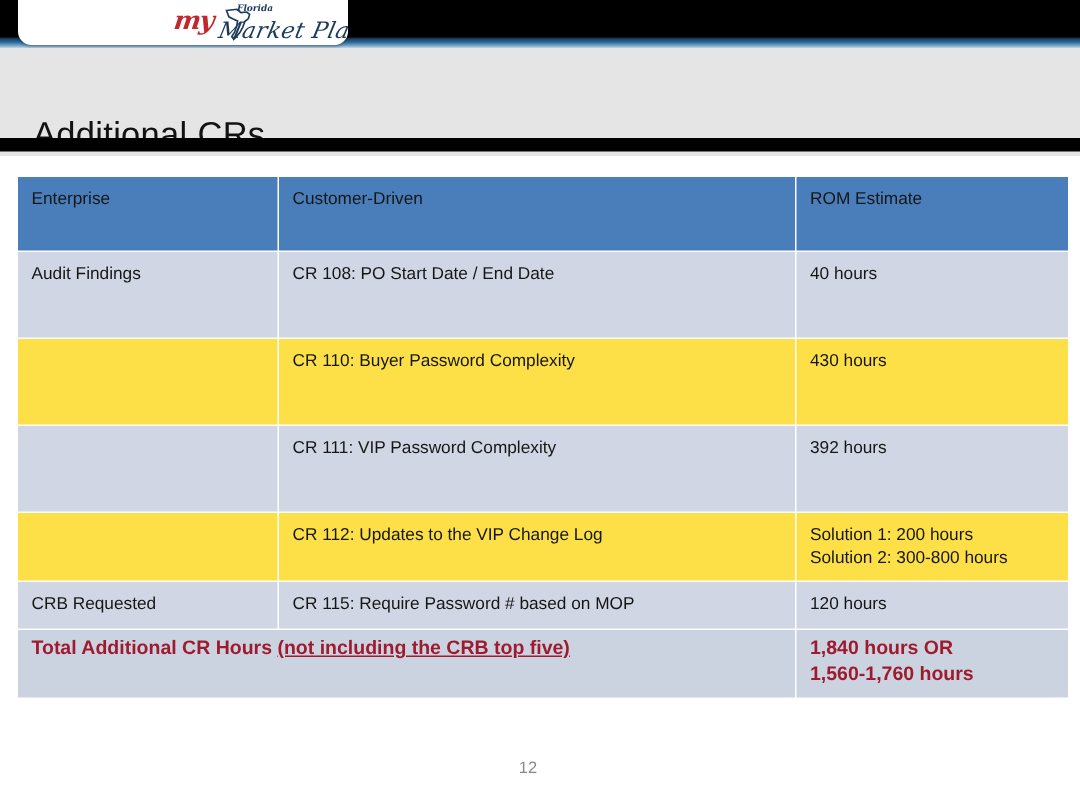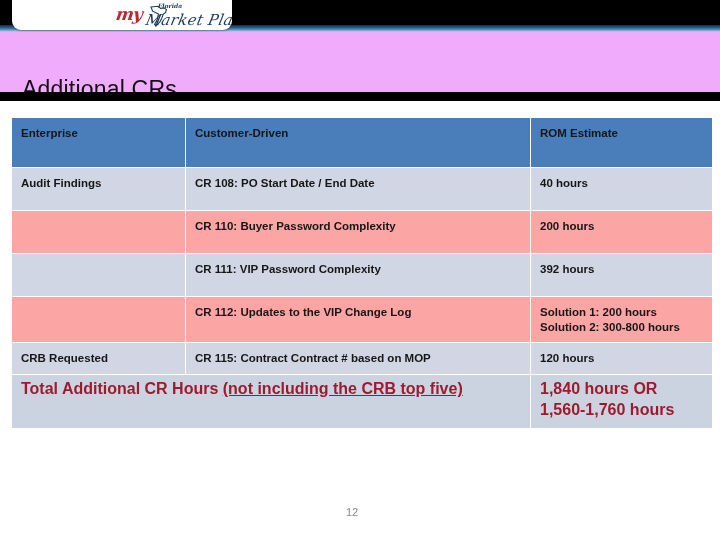--- a/index.html
+++ b/index.html
@@ -53,22 +53,22 @@
     letter-spacing:0.3px;
     transform:skewX(-12deg);
     white-space:nowrap;
   }
   .logo-fl-shape {
     position:absolute; left:136px; top:11px;
   }
 
   
   .title-area {
-    position:absolute; left:0; top:32px; width:720px; height:60px;
-    background:#f0abfc;
+    position:absolute; left:0; top:32px; width:720px; height:72px;
+    background:#e5e5e5;
   }
   .slide-title {
     position:absolute; left:22px; top:44px;
     font-size:23px; color:#121212;
     font-family:"Liberation Sans", sans-serif;
     letter-spacing:0.2px;
     white-space:nowrap;
   }
   .black-rule {
     position:absolute; left:0; top:92px; width:720px; height:9px;
@@ -84,48 +84,48 @@
     border-spacing:1px 1px;
     width:698px;
     table-layout:fixed;
   }
   table.cr td, table.cr th {
     vertical-align:top;
     padding:8px 9px 8px 9px;
     font-size:11.5px;
     color:#161616;
     text-align:left;
-    font-weight:bold;
+    font-weight:normal;
     line-height:1.28;
   }
   col.c1 { width:173px; }
   col.c2 { width:344px; }
   col.c3 { width:181px; }
 
   thead th {
     background:#4a7ebb;
     color:#ffffff;
     font-weight:bold;
     font-size:11.5px;
     height:49px;
     padding-top:11px;
   }
   tr.rA td { background:#d0d6e3; }
-  tr.rB td { background:#fca5a5; }
+  tr.rB td { background:#fde047; }
   tr.total td { background:#ccd3e0; }
 
   td.label { font-weight:bold; }
   tr.total td {
     color:#9e1b2f;
     font-weight:bold;
-    font-size:16px;
+    font-size:13px;
     padding-top:4px;
   }
   .underline-part { text-decoration:underline; }
-  .h1line { height:42px; }
+  .h1line { height:57px; }
   .h2line { height:43px; }
 
   
   .page-num {
     position:absolute; left:0; top:506px; width:704px;
     text-align:center;
     font-size:11px;
     color:#8a8a8a;
     font-family:"Liberation Sans", sans-serif;
   }
@@ -170,38 +170,38 @@
     </thead>
     <tbody>
       <tr class="rA">
         <td class="label h1line">Audit Findings</td>
         <td>CR 108: PO Start Date / End Date</td>
         <td>40 hours</td>
       </tr>
       <tr class="rB">
         <td class="label h1line"></td>
         <td>CR 110: Buyer Password Complexity</td>
-        <td>200 hours</td>
+        <td>430 hours</td>
       </tr>
       <tr class="rA">
         <td class="label h1line"></td>
         <td>CR 111: VIP Password Complexity</td>
         <td>392 hours</td>
       </tr>
       <tr class="rB">
         <td class="label h2line"></td>
         <td>CR 112: Updates to the VIP Change Log</td>
         <td>
           <span>Solution 1: 200 hours</span><br>
           <span>Solution 2: 300-800 hours</span>
         </td>
       </tr>
       <tr class="rA">
         <td class="label">CRB Requested</td>
-        <td>CR 115: Contract Contract # based on MOP</td>
+        <td>CR 115: Require Password # based on MOP</td>
         <td>120 hours</td>
       </tr>
       <tr class="total">
         <td colspan="2" class="h2line"><span>Total Additional CR Hours </span><span class="underline-part">(not including the CRB top five)</span></td>
         <td>
           <span>1,840 hours OR</span><br>
           <span>1,560-1,760  hours</span>
         </td>
       </tr>
     </tbody>

